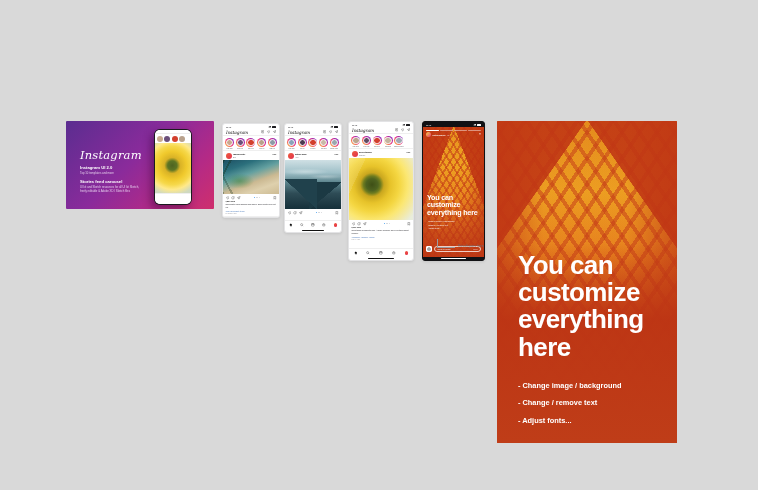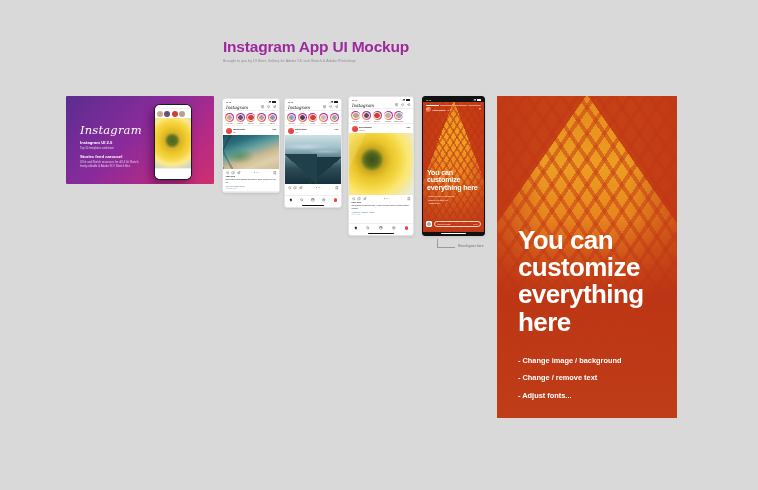--- a/index.html
+++ b/index.html
@@ -17,21 +17,21 @@
     font-size: 15.5px; font-weight: bold; color: #9c2a9c;
     letter-spacing: -0.2px; line-height: 1.1;
   }
   .heading .sub {
     margin-top: 4px; font-size: 3.6px; color: #8f8f93;
     letter-spacing: 0.05px; line-height: 1.3;
     transform: scaleY(1.15); transform-origin: left top;
   }
 
   
-  .card { position: absolute; overflow: hidden; }
+  .card { position: absolute; overflow: hidden; margin-top: 25px; }
 
   
   .cover {
     left: 66px; top: 96px; width: 148px; height: 88px;
     background: linear-gradient(135deg, #5b2d90 0%, #8a2b9b 45%, #b42a86 75%, #cf2f6d 100%);
     border-radius: 1px;
   }
   .cover-logo {
     position: absolute; left: 14px; top: 27px;
     font-family: "DejaVu Serif", serif; font-style: italic;
@@ -251,24 +251,20 @@
   .bigpanel .content { position: absolute; left: 21px; right: 14px; bottom: 14px; }
   .bigpanel h2 { font-size: 26px; font-weight: bold; color: #fff; line-height: 1.05; letter-spacing: -.6px; }
   .bigpanel ul { list-style: none; margin-top: 16px; }
   .bigpanel li { font-size: 7.4px; font-weight: bold; color: #fff; line-height: 2.35; }
 </style>
 </head>
 <body>
 
 <div class="page">
 
-  <div class="heading">
-    <h1>Instagram App UI Mockup</h1>
-    <div class="sub">Brought to you by UI Store Gallery for Adobe XD and Sketch &amp; Adobe Photoshop</div>
-  </div>
 
   <div class="card cover">
     <div class="cover-logo">Instagram</div>
     <div class="cover-l1">Instagram UI 2.0</div>
     <div class="cover-l2">Top 10 templates and more</div>
     <div class="cover-l3">Stories feed carousel</div>
     <div class="cover-l4">UI kit and Sketch resources for all UI kit Sketch, freely editable &amp; Adobe XD / Sketch files</div>
     <div class="cover-phone">
       <div class="cover-phone-screen">
         <div class="cp-bar"></div>

